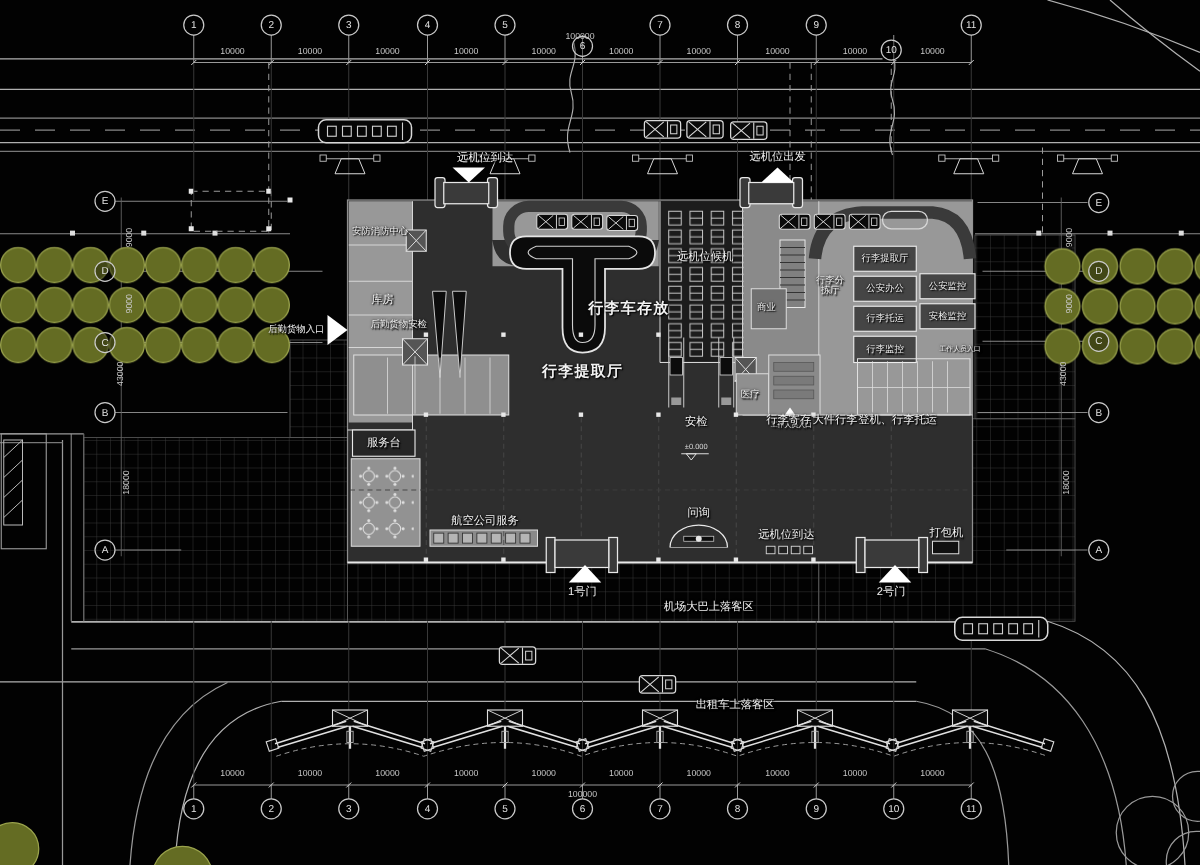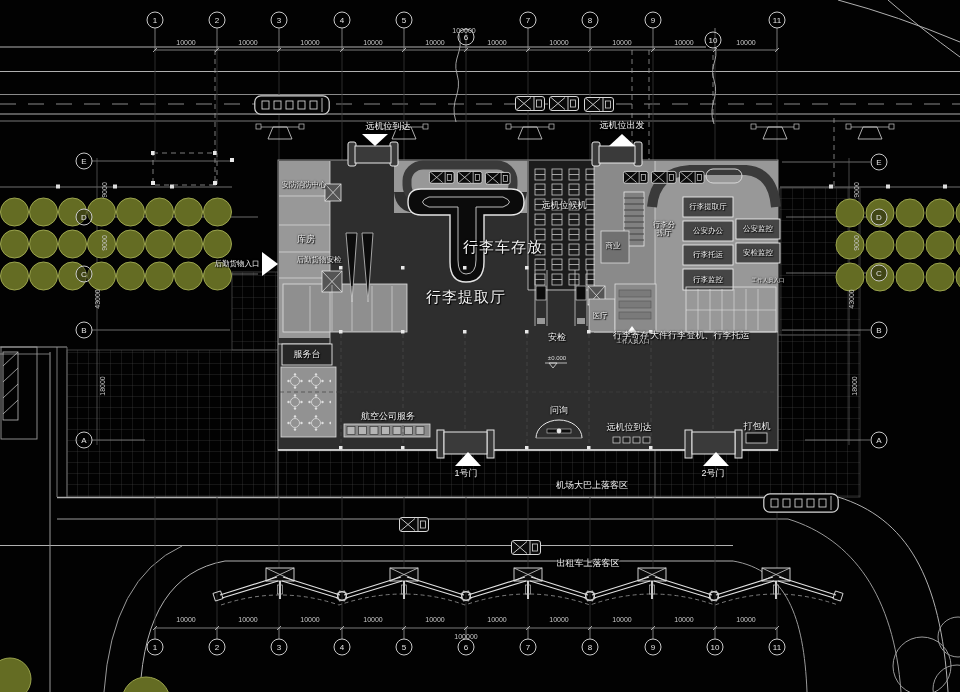--- a/index.html
+++ b/index.html
@@ -3,21 +3,21 @@
 <meta charset="utf-8">
 <style>
   html,body{margin:0;padding:0;background:#000;}
   #stage{position:relative;width:960px;height:692px;background:#020202;overflow:hidden;
          font-family:"Liberation Sans",sans-serif;}
   #stage svg{position:absolute;left:0;top:0;}
   .lbl,.lbl-lg,.lbl-sm,.lbl-tiny{
     position:absolute;transform:translate(-50%,-50%);color:#f2f2f2;white-space:nowrap;
     text-shadow:0 0 2px #000,1px 1px 1px #000;line-height:1.1;text-align:center;}
   .lbl{font-size:9px;}
-  .lbl-lg{font-size:15px;letter-spacing:1px;}
+  .lbl-lg{font-size:12px;letter-spacing:1px;font-weight:bold;}
   .lbl-sm{font-size:7.5px;}
   .lbl-tiny{font-size:5.5px;}
   .wrap2{white-space:normal;width:26px;}
   .bubble{position:absolute;transform:translate(-50%,-50%);width:15px;height:15px;
     border:1px solid #c9c9c9;border-radius:50%;color:#e2e2e2;font-size:8px;
     display:flex;align-items:center;justify-content:center;background:rgba(0,0,0,.35);}
   .dim{position:absolute;transform:translate(-50%,-50%);color:#c9c9c9;font-size:7px;white-space:nowrap;}
   .vdim{transform:translate(-50%,-50%) rotate(-90deg);}
   .lvl{position:absolute;transform:translate(-50%,-50%);color:#d9d9d9;font-size:6px;white-space:nowrap;}
 </style>
@@ -453,21 +453,21 @@
 <div class="dim vdim" style="left:102px;top:386px">18000</div>
 <div class="dim vdim" style="left:856px;top:190px">9000</div>
 <div class="dim vdim" style="left:856px;top:243px">9000</div>
 <div class="dim vdim" style="left:851px;top:299px">43000</div>
 <div class="dim vdim" style="left:854px;top:386px">18000</div>
 <div class="lvl" style="left:557px;top:358px">±0.000</div>
 
 <div class="lbl" style="left:388px;top:127px">远机位到达</div>
 <div class="lbl" style="left:622px;top:126px">远机位出发</div>
 <div class="lbl-sm" style="left:237px;top:264px">后勤货物入口</div>
-<div class="lbl" style="left:592px;top:486px">机场大巴上落客区</div>
+<div class="lbl" style="left:567px;top:486px">机场大巴上落客区</div>
 <div class="lbl" style="left:588px;top:564px">出租车上落客区</div>
 <div class="lbl" style="left:466px;top:474px">1号门</div>
 <div class="lbl" style="left:713px;top:474px">2号门</div>
 <div class="lbl-tiny" style="left:633px;top:341px">工作人员入口</div>
 <div class="lbl-tiny" style="left:768px;top:280px">工作人员入口</div>
 
 <div class="lbl-sm" style="left:304px;top:185px">安防消防中心</div>
 <div class="lbl" style="left:306px;top:240px">库房</div>
 <div class="lbl-sm" style="left:319px;top:260px">后勤货物安检</div>
 <div class="lbl" style="left:564px;top:206px">远机位候机</div>

